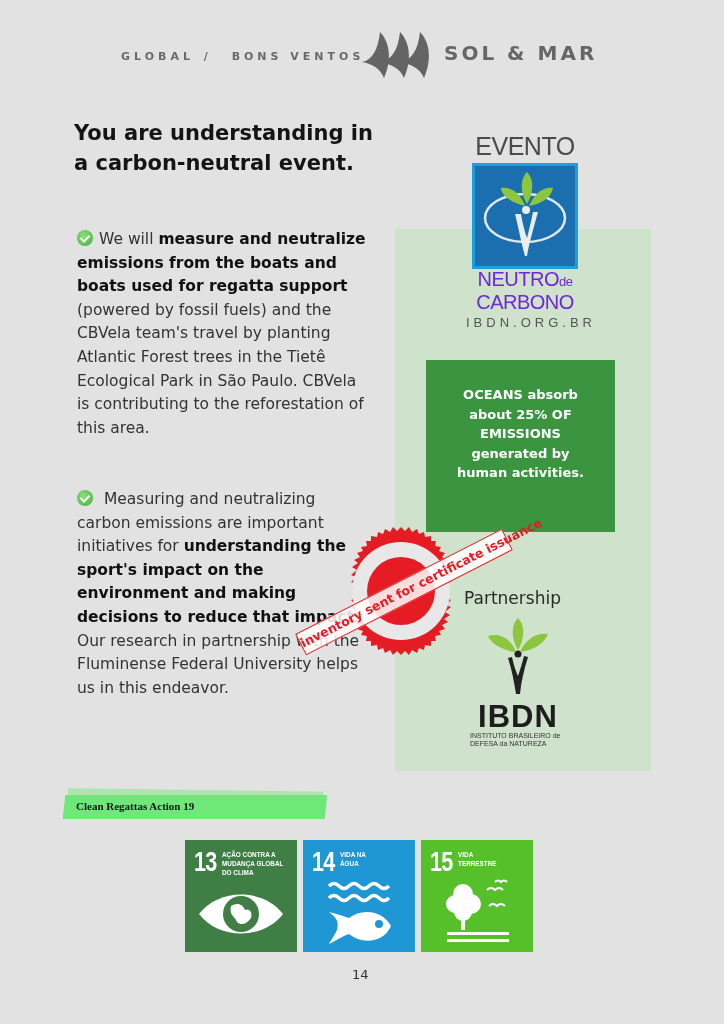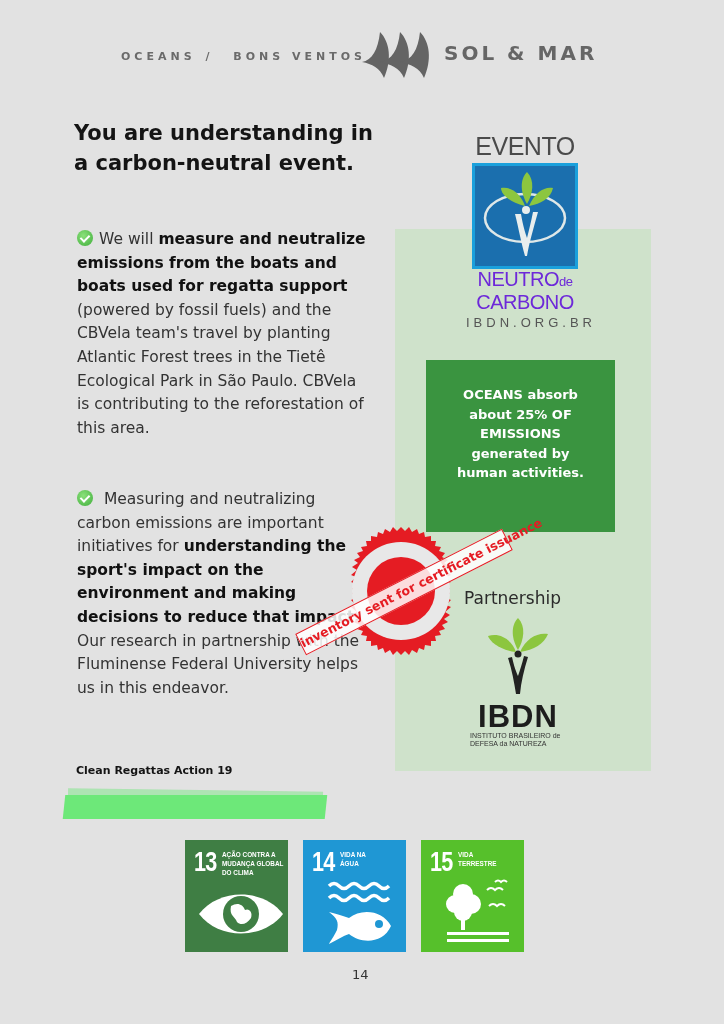--- a/index.html
+++ b/index.html
@@ -92,38 +92,38 @@
     text-align: center; white-space: nowrap;
   }
 
   
   .clean-tag {
     left: 64px; top: 795px; width: 262px; height: 24px;
     background: #6de879;
     transform: skewX(-6deg);
   }
   .clean-tag2 { left: 68px; top: 790px; width: 255px; height: 10px; background: rgba(120,230,130,0.5); transform: rotate(0.8deg); }
-  .clean-text { left: 76px; top: 764px; font-size: 11px; font-weight: bold; color: #141414; }
-
-  
-  .sdg { top: 840px; width: 103px; height: 112px; color: #fff; }
+  .clean-text { left: 76px; top: 800px; font-size: 11px; font-weight: bold; color: #141414; font-family: Liberation Serif, serif; }
+
+  
+  .sdg { top: 840px; width: 112px; height: 112px; color: #fff; }
   .sdg .num { position: absolute; left: 9px; top: 7px; font-family: "Liberation Sans", sans-serif; font-weight: bold; font-size: 27px; letter-spacing: -1px; transform: scaleX(0.8); transform-origin: left top; }
   .sdg .lbl { position: absolute; left: 37px; top: 10px; font-family: "Liberation Sans", sans-serif; font-weight: bold; font-size: 7.5px; line-height: 9px; transform: scaleX(0.85); transform-origin: left top; width: 80px; }
   .sdg svg { position: absolute; left: 0; top: 0; }
   .sdg13 { left: 185px; background: #3f7e44; }
   .sdg14 { left: 303px; background: #1f97d4; }
   .sdg15 { left: 421px; background: #56c02b; }
 
   .page-num { left: 352px; top: 967px; font-size: 13px; color: #333; }
 </style>
 </head>
 <body>
 
 <div class="abs hdr-left">
-  <span>OCEANS</span>
+  <span>GLOBAL</span>
   <span class="slash">/</span>
   <span>BONS VENTOS</span>
 </div>
 <svg class="abs sails" viewBox="0 0 76 50">
   <path d="M20 2 C30 12 32 30 24 48 C20 38 12 34 2 32 C12 30 18 20 20 2 Z" fill="#646464"></path>
   <path d="M40 2 C50 12 52 30 44 48 C40 38 30 34 20 32 C32 30 38 20 40 2 Z" fill="#646464"></path>
   <path d="M60 2 C70 12 72 30 64 48 C60 38 50 34 40 32 C52 30 58 20 60 2 Z" fill="#646464"></path>
 </svg>
 <div class="abs hdr-brand">SOL &amp; MAR</div>
 

